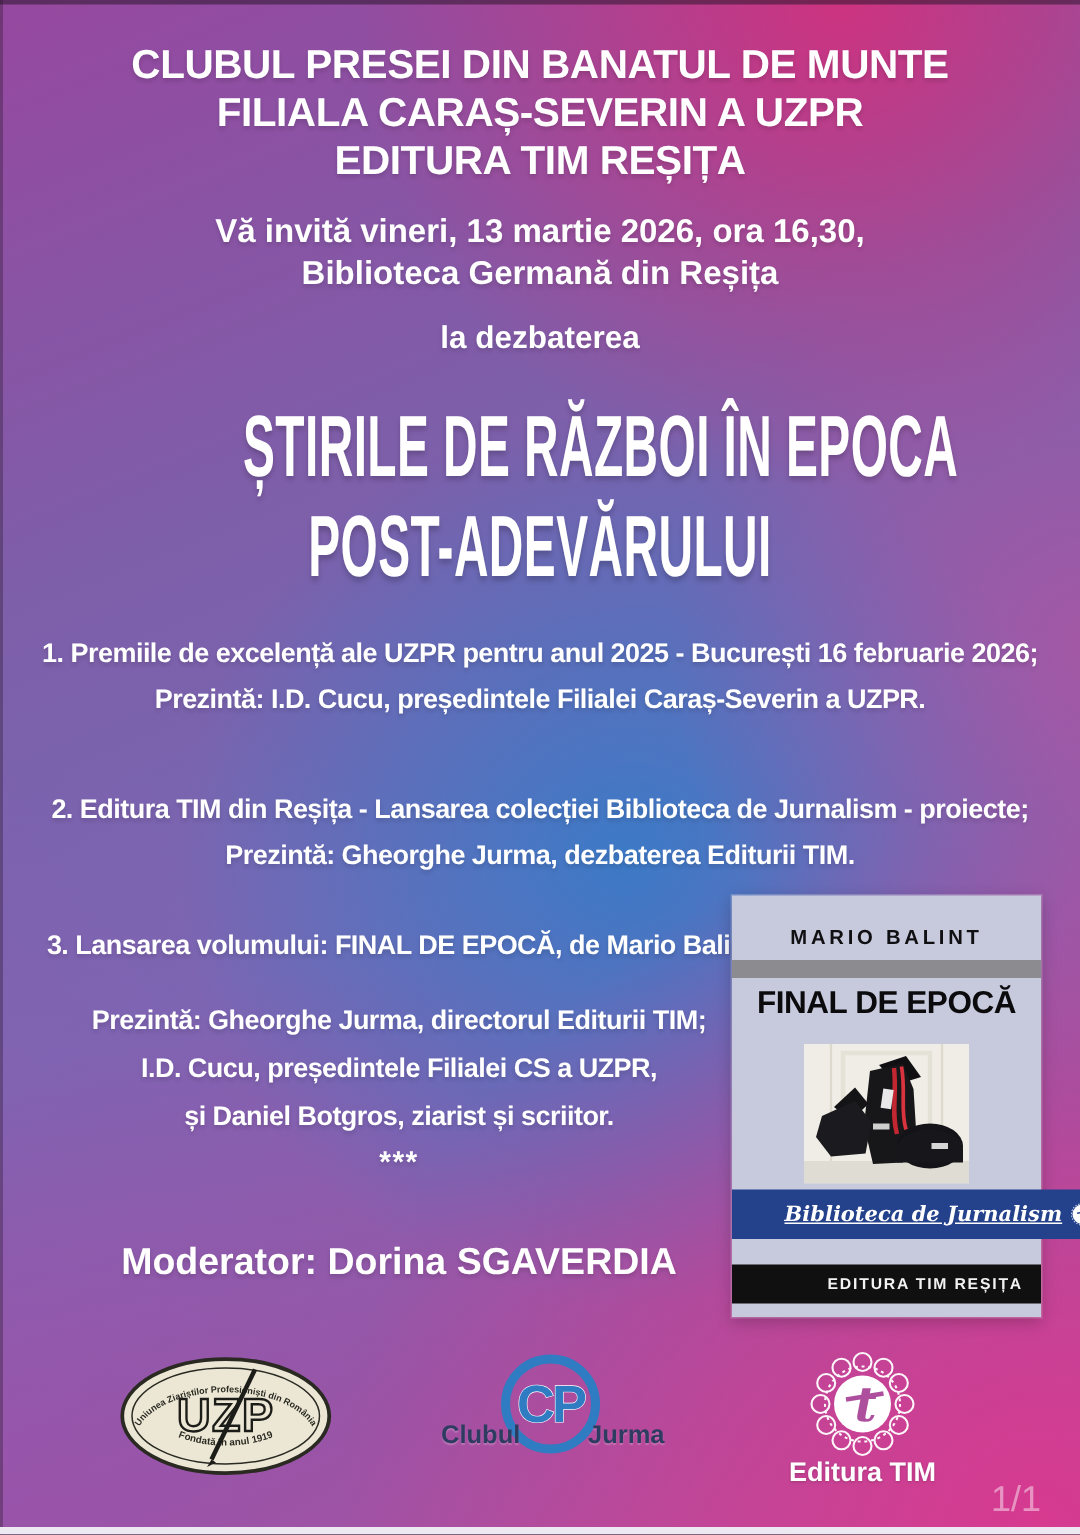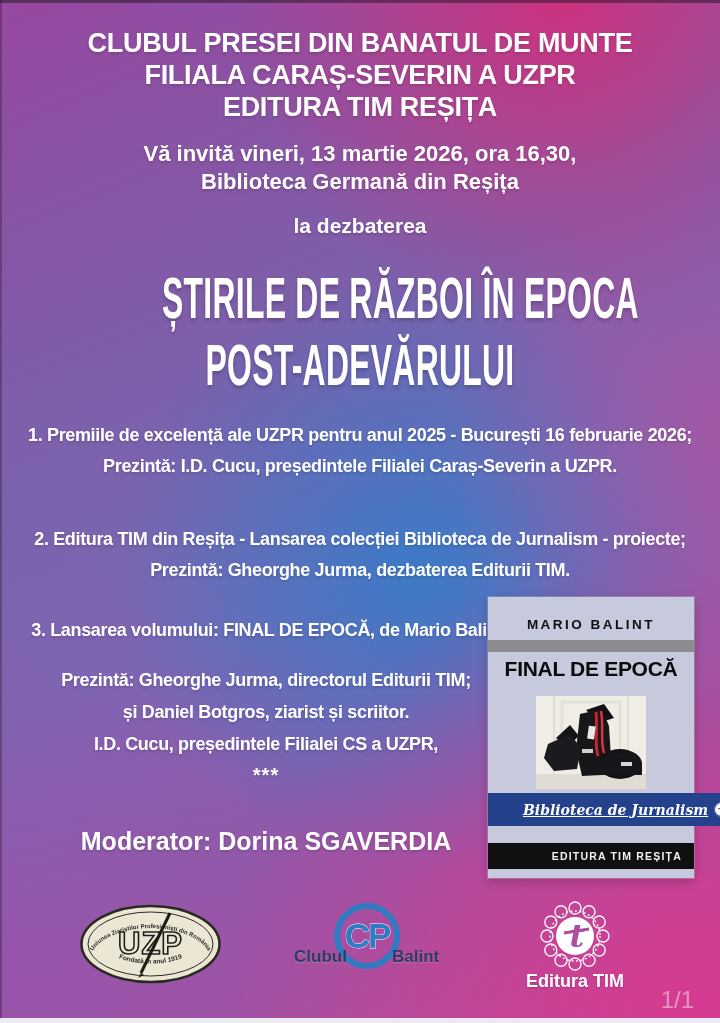--- a/index.html
+++ b/index.html
@@ -84,22 +84,22 @@
   </div>
 
   <div class="txt agenda a2">
     <div>2. Editura TIM din Reșița - Lansarea colecției Biblioteca de Jurnalism - proiecte;</div>
     <div>Prezintă: Gheorghe Jurma, dezbaterea Editurii TIM.</div>
   </div>
 
   <div class="txt agenda a3head">3. Lansarea volumului: FINAL DE EPOCĂ, de Mario Balint;</div>
   <div class="txt agenda a3pres">
     <div>Prezintă: Gheorghe Jurma, directorul Editurii TIM;</div>
+    <div>I.D. Cucu, președintele Filialei CS a UZPR,</div>
     <div>și Daniel  Botgros, ziarist și scriitor.</div>
-    <div>I.D. Cucu, președintele Filialei CS a UZPR,</div>
   </div>
 
   <div class="txt agenda stars">***</div>
   <div class="txt moderator">Moderator: Dorina SGAVERDIA</div>
 
   <div class="book">
     <div class="author">MARIO BALINT</div>
     <div class="bar"></div>
     <div class="btitle">FINAL DE EPOCĂ</div>
 
@@ -153,21 +153,21 @@
     <text x="72.5" y="50" text-anchor="middle" font-size="31" font-weight="bold" fill="#ece7d4" stroke="#1c1c18" stroke-width="1.6" letter-spacing="1">UZP</text>
     <line x1="92" y1="9" x2="63" y2="69" stroke="#1c1c18" stroke-width="3"></line>
     <path d="M63 69 L60 74 L66 71 Z" fill="#1c1c18"></path>
   </svg>
 
   <svg class="cpcircle" viewBox="0 0 70 70">
     <circle cx="35" cy="35" r="30" fill="none" stroke="#2f7cc3" stroke-width="6"></circle>
     <text x="35" y="47" text-anchor="middle" font-size="35" font-weight="bold" fill="#2f7cc3" letter-spacing="-2" stroke="#ffffff" stroke-width="0.8" paint-order="stroke">CP</text>
   </svg>
   <div class="cpword cpl">Clubul</div>
-  <div class="cpword cpr">Balint</div>
+  <div class="cpword cpr">Jurma</div>
 
   <svg class="tim" viewBox="0 0 76 76">
     <g stroke="#ffffff" fill="none" stroke-width="1.4" opacity="0.95">
       <circle cx="66" cy="38" r="6"></circle>
         <circle cx="62.2" cy="52" r="6"></circle>
         <circle cx="52" cy="62.2" r="6"></circle>
       <circle cx="38" cy="66" r="6"></circle>
         <circle cx="24" cy="62.2" r="6"></circle>
         <circle cx="13.8" cy="52" r="6"></circle>
       <circle cx="10" cy="38" r="6"></circle>

